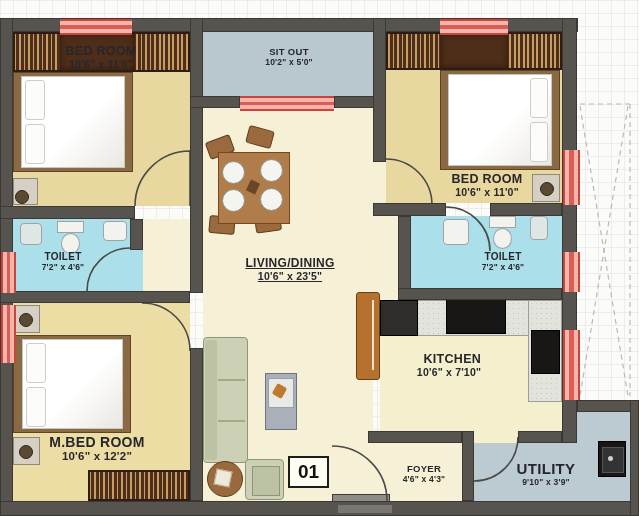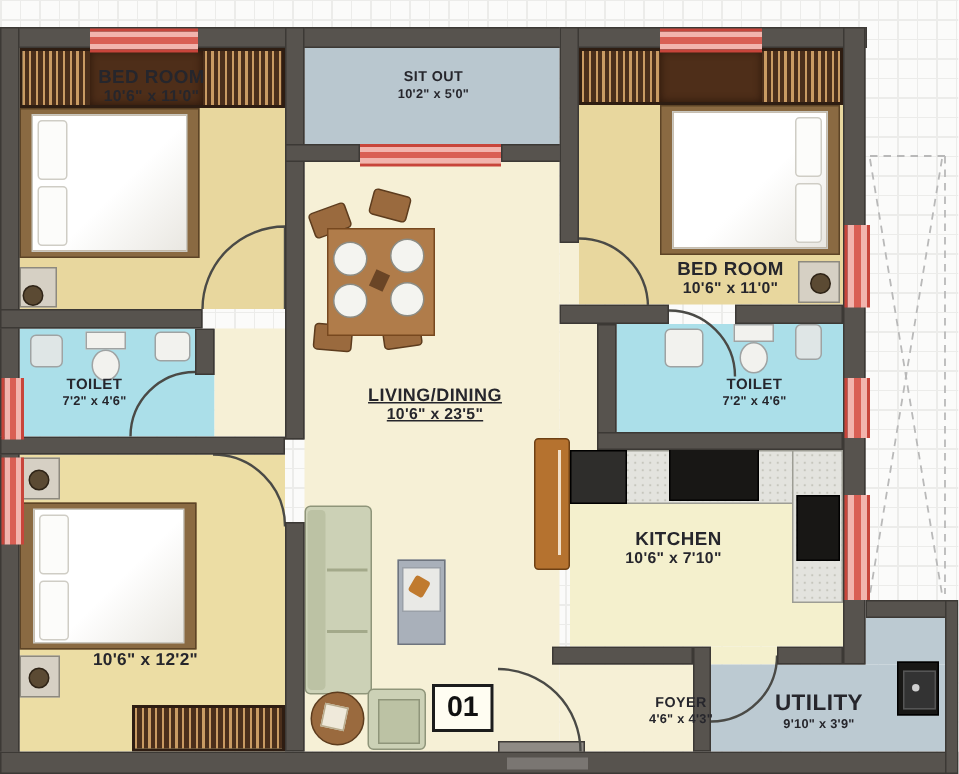--- a/index.html
+++ b/index.html
@@ -217,23 +217,24 @@
   </div>
   <div class="lbl" style="left:290px;top:256px;text-decoration:underline;">
     <div class="nm" style="font-size:12px;">LIVING/DINING</div>
     <div class="dm" style="font-size:10.5px;">10'6" x 23'5"</div>
   </div>
   <div class="lbl" style="left:449px;top:352px;text-align:right;">
     <div class="nm" style="font-size:12.5px;">KITCHEN</div>
     <div class="dm" style="font-size:10.5px;">10'6" x 7'10"</div>
   </div>
   <div class="lbl" style="left:97px;top:434px;">
+    <div class="nm" style="font-size:14px;">M.BED ROOM</div>
     <div class="dm" style="font-size:11.5px;">10'6" x 12'2"</div>
   </div>
-  <div class="lbl" style="left:424px;top:463px;margin-left:30px;">
+  <div class="lbl" style="left:424px;top:463px;">
     <div class="nm" style="font-size:9.5px;">FOYER</div>
     <div class="dm" style="font-size:8.5px;">4'6" x 4'3"</div>
   </div>
   <div class="lbl" style="left:546px;top:460px;">
     <div class="nm" style="font-size:15px;">UTILITY</div>
     <div class="dm" style="font-size:8.5px;">9'10" x 3'9"</div>
   </div>
 
   <div class="unitbox" style="left:288px;top:456px;width:37px;height:28px;text-align:center;">
     <span>01</span>

